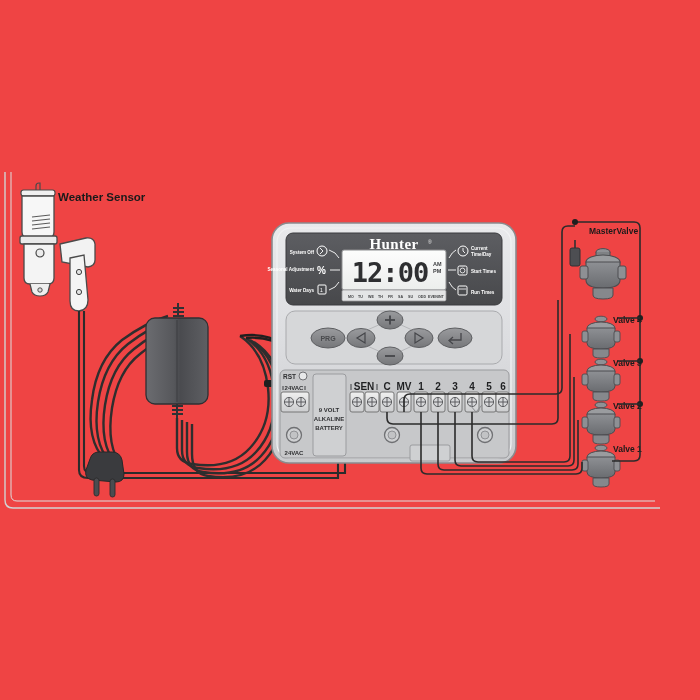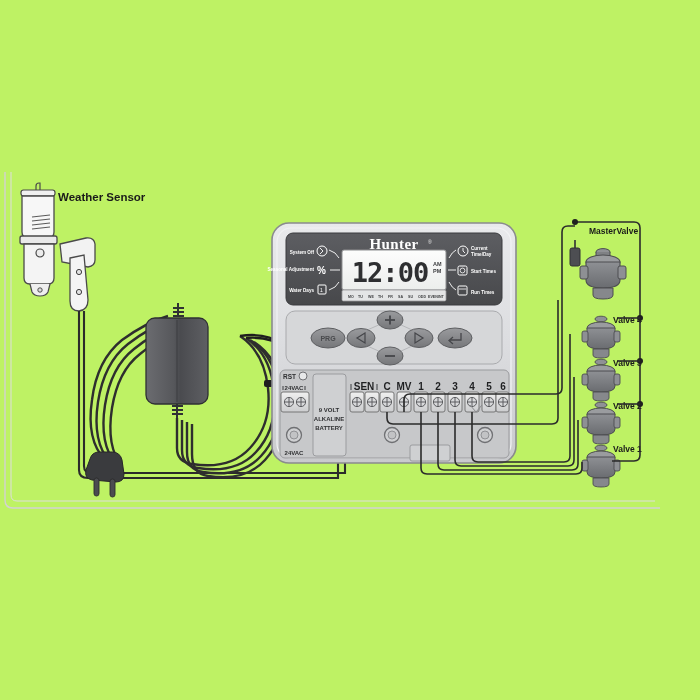--- a/index.html
+++ b/index.html
@@ -1,18 +1,18 @@
 <!DOCTYPE html>
 <html><head>
 <meta charset="utf-8">
 <style>
   html,body{margin:0;padding:0;background:#ffffff;}
   body{width:700px;height:700px;overflow:hidden;
        font-family:"Liberation Sans",sans-serif;}
-  #stage{position:relative;width:700px;height:700px;background:#bef264;}
+  #stage{position:relative;width:700px;height:700px;background:#ef4444;}
   svg{display:block;}
   .lbl{font-family:"Liberation Sans",sans-serif;font-weight:bold;fill:#1a1a1a;}
 </style>
 </head>
 <body>
 
 <div id="stage">
 <svg width="700" height="700" viewBox="0 0 700 700">
 
   <defs>

